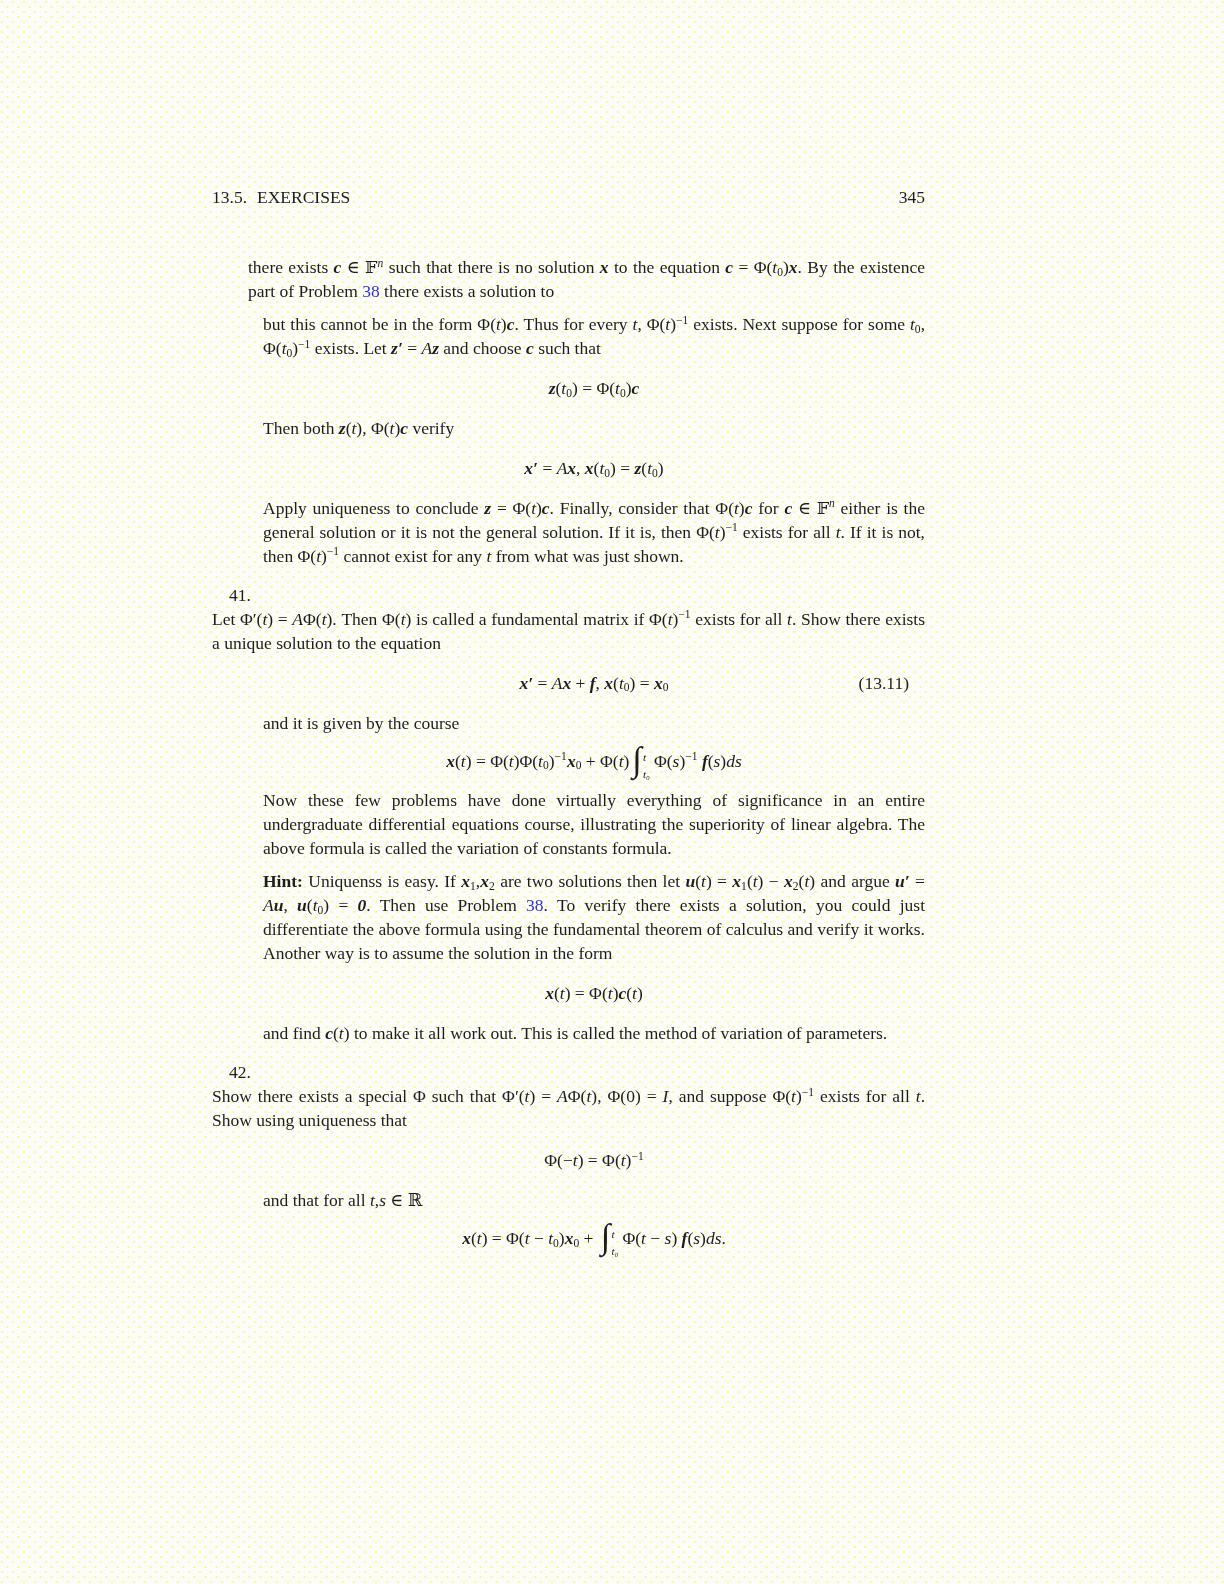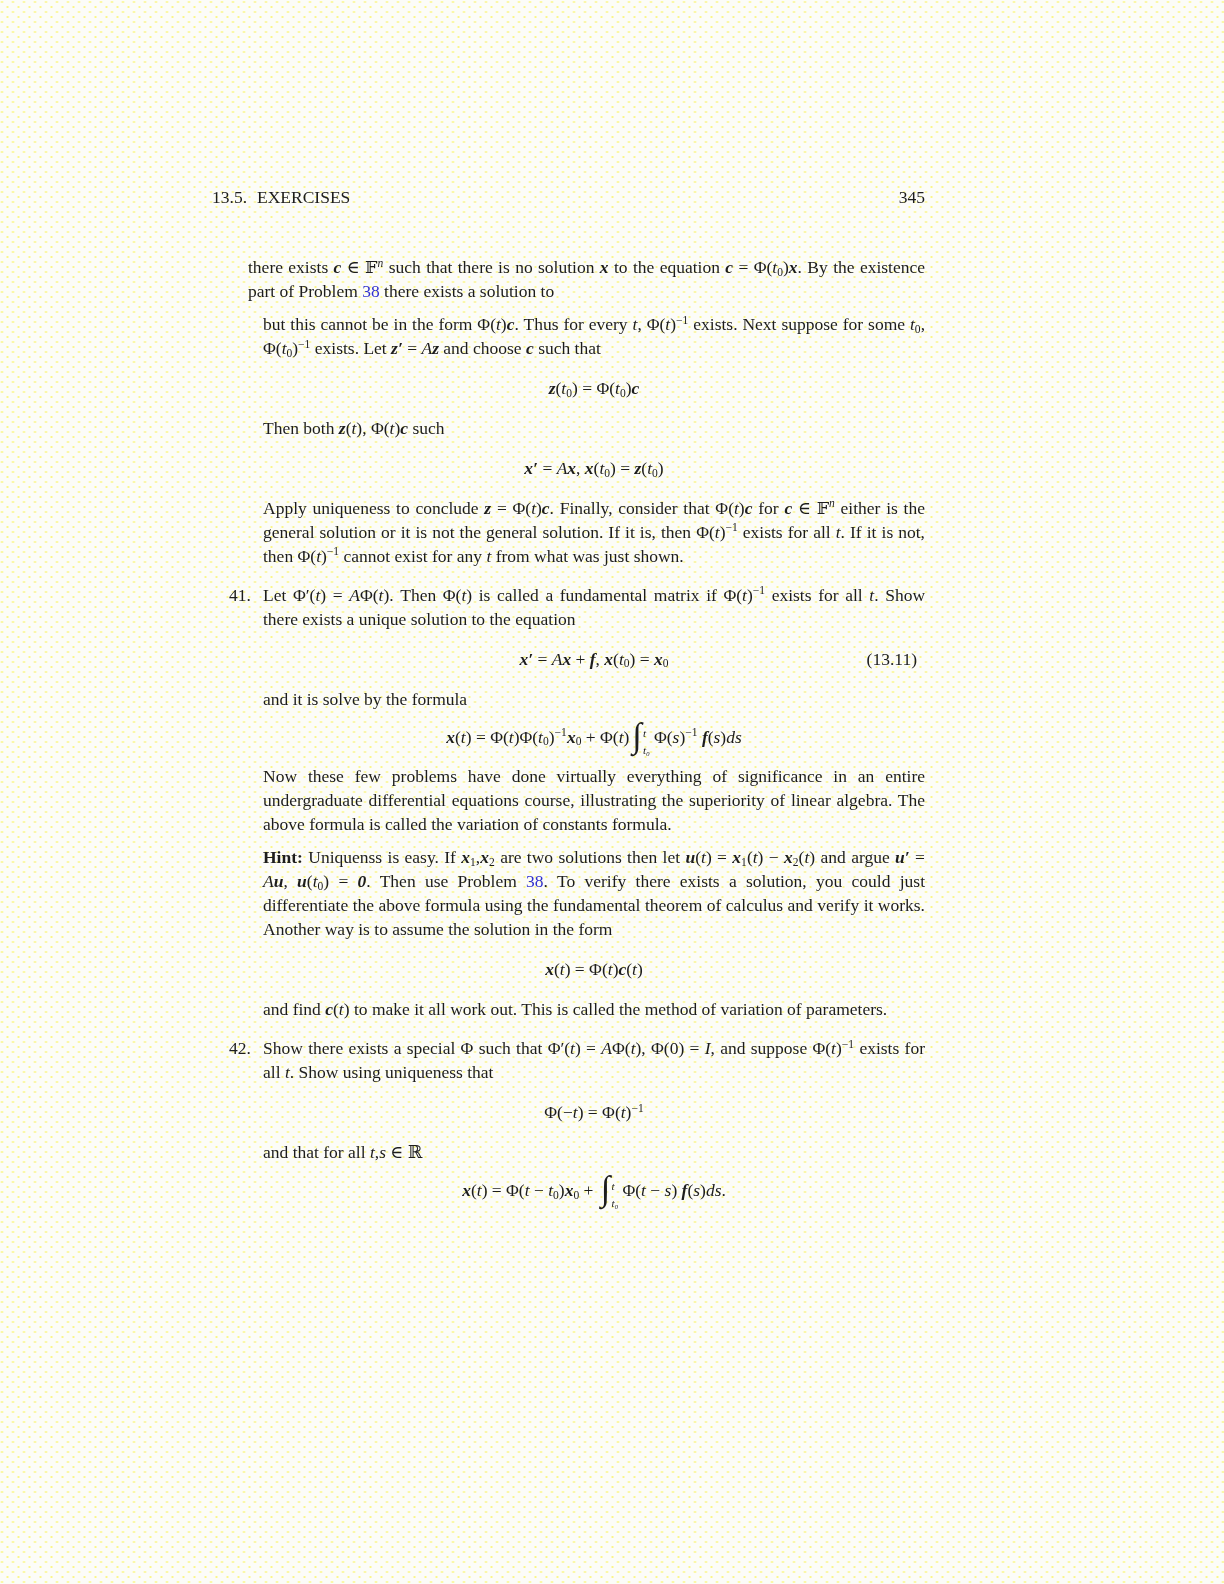--- a/index.html
+++ b/index.html
@@ -22,22 +22,22 @@
   }
   .content{position:absolute;left:212px;top:186px;width:713px;}
   .page-header{display:flex;justify-content:space-between;align-items:baseline;margin-bottom:46px;}
   .header-left span{margin-right:10px;}
   .para{margin:9px 0 9px 51px;text-align:justify;}
   .para.first{margin-top:30px;margin-left:36px;}
   .eq{margin:16px 0 16px 51px;text-align:center;position:relative;}
   .eq.tall{margin:14px 0 14px 51px;}
   .eq.tight-top{margin-top:4px;}
   .para.tight-bottom{margin-bottom:2px;}
-  .eq-number{position:absolute;right:8px;top:50%;transform:translateY(-50%);font-style:normal;}
-  .item{display:flex;margin:15px 0 9px 0;}
+  .eq-number{position:absolute;right:16px;top:50%;transform:translateY(-50%);font-style:normal;}
+  .item{display:flex;margin:15px 0 9px 0;flex-direction:column;}
   .item-num{flex:none;width:34px;margin-left:17px;}
   .item-body{flex:1;text-align:justify;}
   
   .r-i{font-style:italic;}
   .r-b{font-style:italic;font-weight:bold;}
   .r-bold{font-weight:bold;font-family:Liberation Serif, serif;}
   .r-sup{font-size:66%;position:relative;top:-0.55em;line-height:0;}
   .r-supi{font-size:66%;position:relative;top:-0.55em;line-height:0;font-style:italic;}
   .r-sub{font-size:66%;position:relative;top:0.24em;line-height:0;}
   .r-bb{font-family:"DejaVu Serif","DejaVu Sans",serif;}
@@ -60,37 +60,37 @@
       <span>345</span>
     </div>
 
     <div class="para first"><span>there exists </span><span class="r-b">c</span><span> ∈ </span><span class="r-bb">𝔽</span><span class="r-supi">n</span><span> such that there is no solution </span><span class="r-b">x</span><span> to the equation </span><span class="r-b">c</span><span> = Φ(</span><span class="r-i">t</span><span class="r-sub">0</span><span>)</span><span class="r-b">x</span><span>. By the existence part of Problem </span><span class="r-link">38</span><span> there exists a solution to</span></div>
 
 
     <div class="para"><span>but this cannot be in the form Φ(</span><span class="r-i">t</span><span>)</span><span class="r-b">c</span><span>. Thus for every </span><span class="r-i">t</span><span>, Φ(</span><span class="r-i">t</span><span>)</span><span class="r-sup">−1</span><span> exists. Next suppose for some </span><span class="r-i">t</span><span class="r-sub">0</span><span>, Φ(</span><span class="r-i">t</span><span class="r-sub">0</span><span>)</span><span class="r-sup">−1</span><span> exists. Let </span><span class="r-b">z′</span><span> = </span><span class="r-i">A</span><span class="r-b">z</span><span> and choose </span><span class="r-b">c</span><span> such that</span></div>
 
     <div class="eq"><span class="r-b">z</span><span>(</span><span class="r-i">t</span><span class="r-sub">0</span><span>) = Φ(</span><span class="r-i">t</span><span class="r-sub">0</span><span>)</span><span class="r-b">c</span></div>
 
-    <div class="para"><span>Then both </span><span class="r-b">z</span><span>(</span><span class="r-i">t</span><span>), Φ(</span><span class="r-i">t</span><span>)</span><span class="r-b">c</span><span> such</span></div>
+    <div class="para"><span>Then both </span><span class="r-b">z</span><span>(</span><span class="r-i">t</span><span>), Φ(</span><span class="r-i">t</span><span>)</span><span class="r-b">c</span><span> verify</span></div>
 
     <div class="eq"><span class="r-b">x′</span><span> = </span><span class="r-i">A</span><span class="r-b">x</span><span>, </span><span class="r-b">x</span><span>(</span><span class="r-i">t</span><span class="r-sub">0</span><span>) = </span><span class="r-b">z</span><span>(</span><span class="r-i">t</span><span class="r-sub">0</span><span>)</span></div>
 
     <div class="para"><span>Apply uniqueness to conclude </span><span class="r-b">z</span><span> = Φ(</span><span class="r-i">t</span><span>)</span><span class="r-b">c</span><span>. Finally, consider that Φ(</span><span class="r-i">t</span><span>)</span><span class="r-b">c</span><span> for </span><span class="r-b">c</span><span> ∈ </span><span class="r-bb">𝔽</span><span class="r-supi">n</span><span> either is the general solution or it is not the general solution. If it is, then Φ(</span><span class="r-i">t</span><span>)</span><span class="r-sup">−1</span><span> exists for all </span><span class="r-i">t</span><span>. If it is not, then Φ(</span><span class="r-i">t</span><span>)</span><span class="r-sup">−1</span><span> cannot exist for any </span><span class="r-i">t</span><span> from what was just shown.</span></div>
 
     <div class="item">
       <span class="item-num">41.</span>
       <div class="item-body"><span>Let Φ′(</span><span class="r-i">t</span><span>) = </span><span class="r-i">A</span><span>Φ(</span><span class="r-i">t</span><span>). Then Φ(</span><span class="r-i">t</span><span>) is called a fundamental matrix if Φ(</span><span class="r-i">t</span><span>)</span><span class="r-sup">−1</span><span> exists for all </span><span class="r-i">t</span><span>. Show there exists a unique solution to the equation</span></div>
     </div>
 
     <div class="eq">
       <span class="eq-body"><span class="r-b">x′</span><span> = </span><span class="r-i">A</span><span class="r-b">x</span><span> + </span><span class="r-b">f</span><span>, </span><span class="r-b">x</span><span>(</span><span class="r-i">t</span><span class="r-sub">0</span><span>) = </span><span class="r-b">x</span><span class="r-sub">0</span></span>
       <span class="eq-number">(13.11)</span>
     </div>
 
-    <div class="para"><span>and it is solve by the formula</span></div>
+    <div class="para"><span>and it is given by the course</span></div>
 
     <div class="eq tall"><span class="r-b">x</span><span>(</span><span class="r-i">t</span><span>) = Φ(</span><span class="r-i">t</span><span>)Φ(</span><span class="r-i">t</span><span class="r-sub">0</span><span>)</span><span class="r-sup">−1</span><span class="r-b">x</span><span class="r-sub">0</span><span> + Φ(</span><span class="r-i">t</span><span>)</span><span class="r-intg">∫</span><span class="stack">
           <span class="stack-top">t</span>
           <span class="stack-bot">t₀</span>
         </span><span>Φ(</span><span class="r-i">s</span><span>)</span><span class="r-sup">−1</span><span> </span><span class="r-b">f</span><span>(</span><span class="r-i">s</span><span>)</span><span class="r-i">ds</span></div>
 
     <div class="para"><span>Now these few problems have done virtually everything of significance in an entire undergraduate differential equations course, illustrating the superiority of linear algebra. The above formula is called the variation of constants formula.</span></div>
 
     <div class="para"><span class="r-bold">Hint:</span><span> Uniquenss is easy. If </span><span class="r-b">x</span><span class="r-sub">1</span><span>,</span><span class="r-b">x</span><span class="r-sub">2</span><span> are two solutions then let </span><span class="r-b">u</span><span>(</span><span class="r-i">t</span><span>) = </span><span class="r-b">x</span><span class="r-sub">1</span><span>(</span><span class="r-i">t</span><span>) − </span><span class="r-b">x</span><span class="r-sub">2</span><span>(</span><span class="r-i">t</span><span>) and argue </span><span class="r-b">u′</span><span> = </span><span class="r-i">A</span><span class="r-b">u</span><span>, </span><span class="r-b">u</span><span>(</span><span class="r-i">t</span><span class="r-sub">0</span><span>) = </span><span class="r-b">0</span><span>. Then use Problem </span><span class="r-link">38</span><span>. To verify there exists a solution, you could just differentiate the above formula using the fundamental theorem of calculus and verify it works. Another way is to assume the solution in the form</span></div>
 

